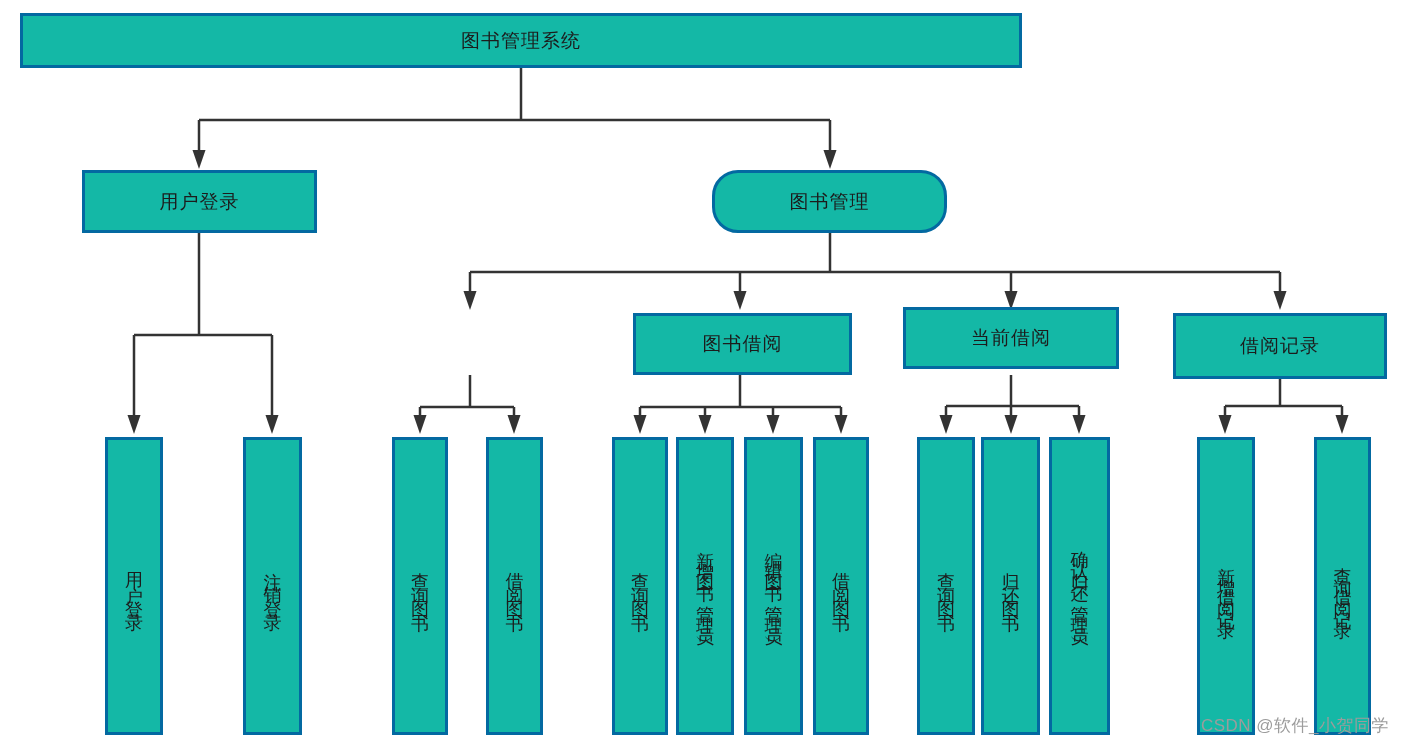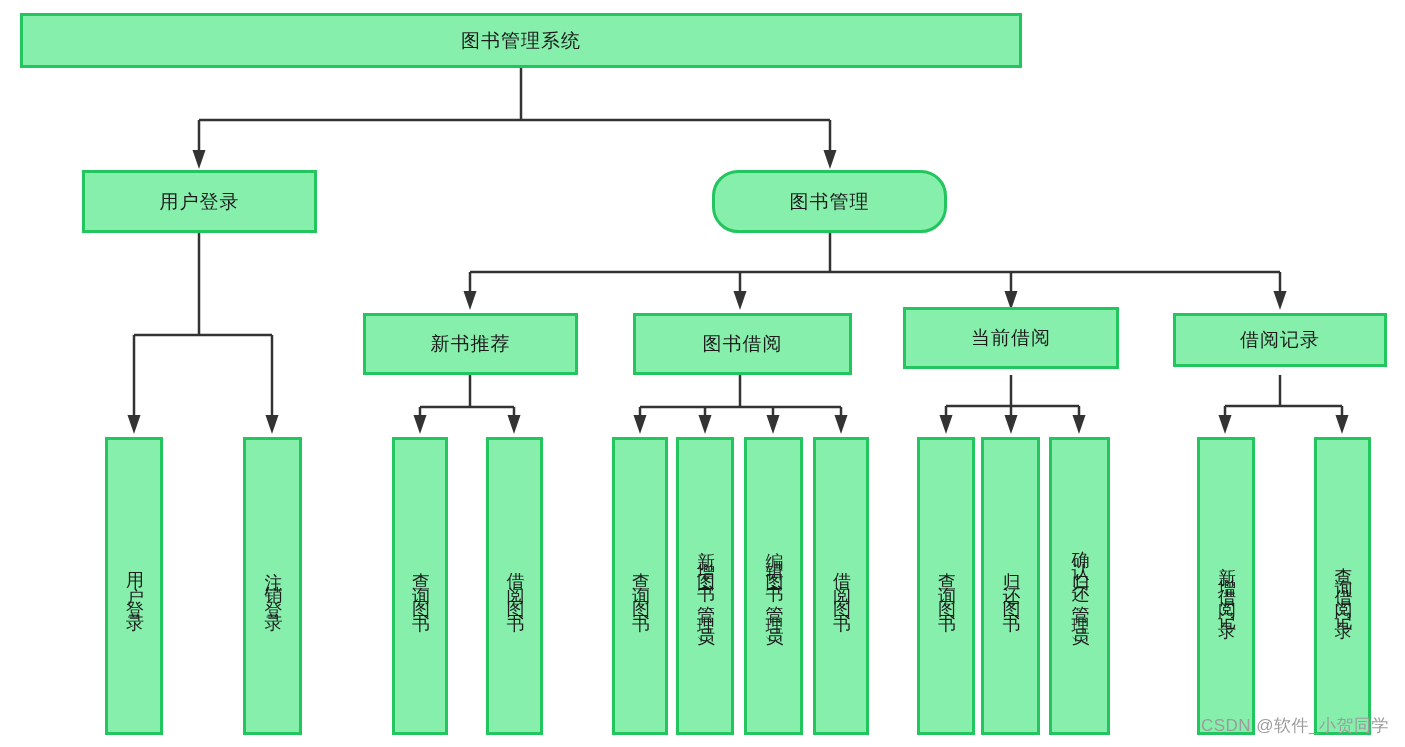--- a/index.html
+++ b/index.html
@@ -16,31 +16,30 @@
     overflow: hidden;
   }
   #wires {
     position: absolute;
     left: 0; top: 0;
     z-index: 1;
   }
   .node {
     position: absolute;
     box-sizing: border-box;
-    border: 3px solid #22c55e;
-    background: #86efac;
+    border: 3px solid #0369a1;
+    background: #14b8a6;
     color: #1c1c1c;
     display: flex;
     align-items: center;
     justify-content: center;
     z-index: 2;
     font-size: 19px;
     letter-spacing: 1px;
     white-space: nowrap;
-    font-family: Liberation Mono, monospace;
   }
   .node.vertical {
     writing-mode: vertical-rl;
     text-orientation: mixed;
     font-size: 18px;
     letter-spacing: 14px;
     white-space: normal;
     line-height: 1;
   }
   .node.vertical.long {
@@ -112,24 +111,23 @@
       <polygon points="1072.5,415 1085.5,415 1079,434" fill="#333333"></polygon>
       <line x1="1225" y1="406" x2="1225" y2="417" stroke="#333333" stroke-width="2.5"></line>
       <polygon points="1218.5,415 1231.5,415 1225,434" fill="#333333"></polygon>
       <line x1="1342" y1="406" x2="1342" y2="417" stroke="#333333" stroke-width="2.5"></line>
       <polygon points="1335.5,415 1348.5,415 1342,434" fill="#333333"></polygon>
     </svg>
   <span id="watermark">CSDN @软件_小贺同学</span>
 <div class="node" style="left: 20px; top: 13px; width: 1002px; height: 55px;">图书管理系统</div>
     <div class="node" style="left: 82px; top: 170px; width: 235px; height: 63px;">用户登录</div>
     <div class="node" style="left: 712px; top: 170px; width: 235px; height: 63px; border-radius: 26px;">图书管理</div>
-    <div class="node" style="left: 363px; top: 313px; width: 215px; height: 62px;">新书推荐</div>
     <div class="node" style="left: 633px; top: 313px; width: 219px; height: 62px;">图书借阅</div>
     <div class="node" style="left: 903px; top: 307px; width: 216px; height: 62px;">当前借阅</div>
-    <div class="node" style="left: 1173px; top: 313px; width: 214px; height: 54px;">借阅记录</div>
+    <div class="node" style="left: 1173px; top: 313px; width: 214px; height: 66px;">借阅记录</div>
     <div class="node vertical" style="left: 105px; top: 437px; width: 58px; height: 298px;">用户登录</div>
     <div class="node vertical" style="left: 243px; top: 437px; width: 59px; height: 298px;">注销登录</div>
     <div class="node vertical" style="left: 392px; top: 437px; width: 56px; height: 298px;">查询图书</div>
     <div class="node vertical" style="left: 486px; top: 437px; width: 57px; height: 298px;">借阅图书</div>
     <div class="node vertical" style="left: 612px; top: 437px; width: 56px; height: 298px;">查询图书</div>
     <div class="node vertical long" style="left: 676px; top: 437px; width: 58px; height: 298px;">新增图书（管理员）</div>
     <div class="node vertical long" style="left: 744px; top: 437px; width: 59px; height: 298px;">编辑图书（管理员）</div>
     <div class="node vertical" style="left: 813px; top: 437px; width: 56px; height: 298px;">借阅图书</div>
     <div class="node vertical" style="left: 917px; top: 437px; width: 58px; height: 298px;">查询图书</div>
     <div class="node vertical" style="left: 981px; top: 437px; width: 59px; height: 298px;">归还图书</div>

